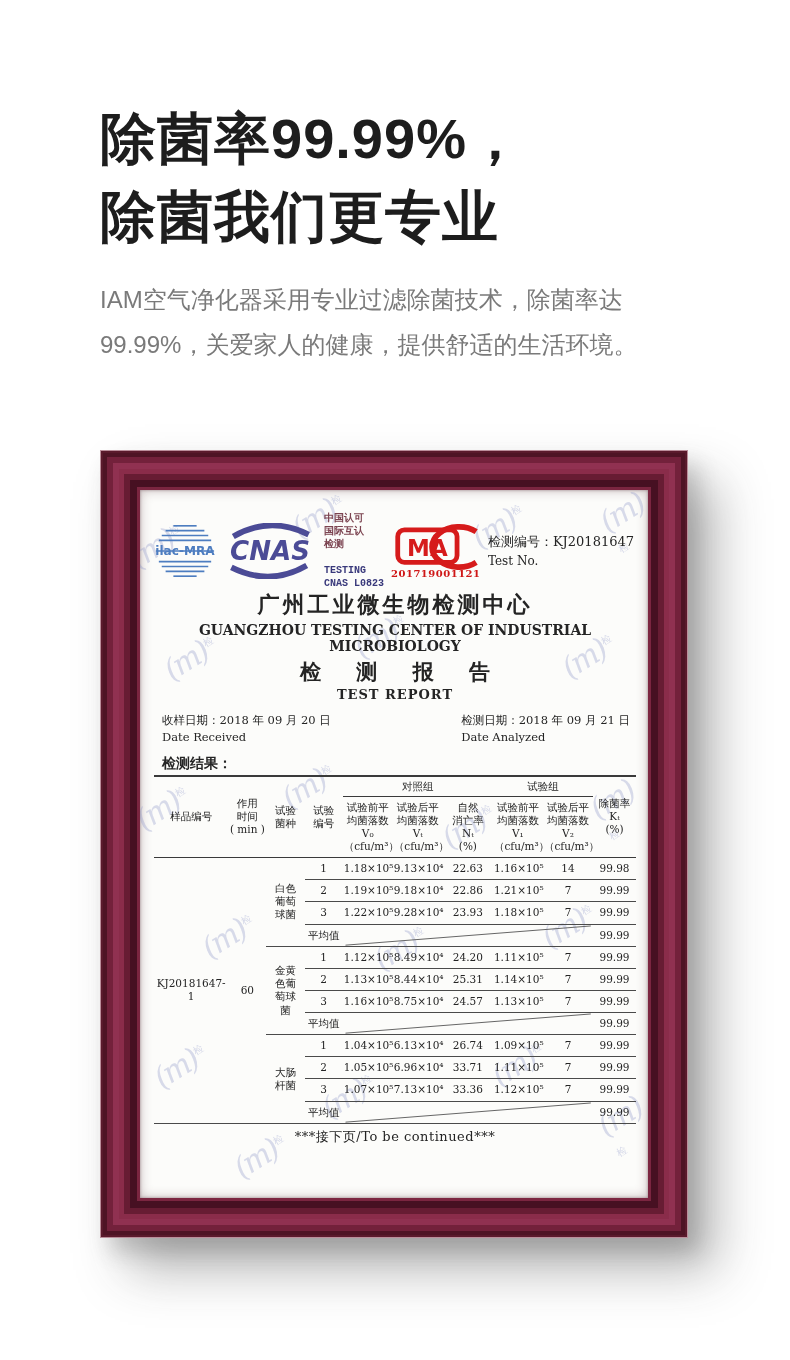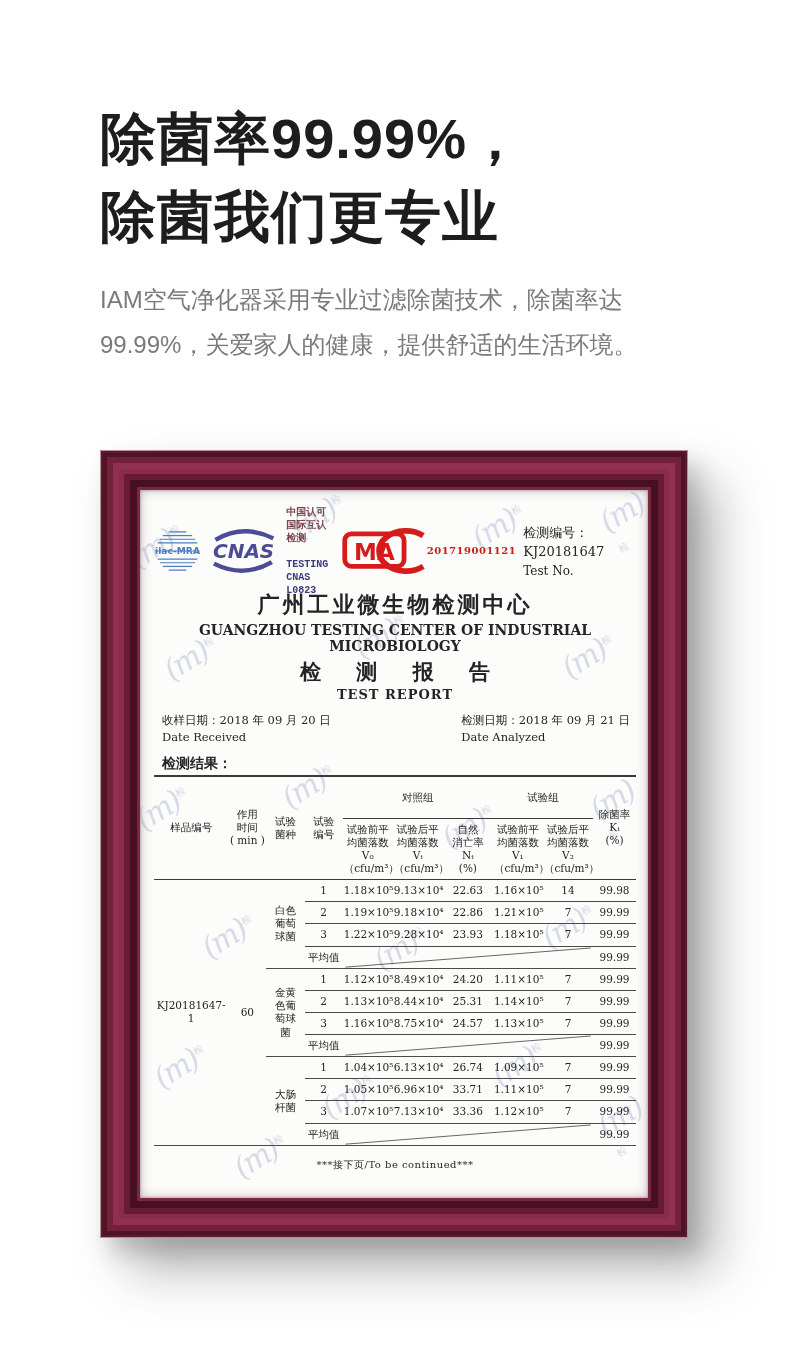--- a/index.html
+++ b/index.html
@@ -39,21 +39,21 @@
   .wm::before{content:"(m)";letter-spacing:-2px;}
   .wm::after{content:"检";font-size:10px;font-style:normal;vertical-align:super;margin-left:1px;}
 
   .cert-content{position:relative;z-index:1;}
 
   
   .logo-row{display:flex;align-items:center;gap:7px;height:70px;}
   .acc-block{font-size:10px;line-height:1.3;white-space:pre-line;font-weight:700;font-family:Liberation Mono, monospace;}
   .acc-cn{color:#7b4350;}
   .acc-en{color:#39397b;}
-  .cma-wrap{display:flex;flex-direction:row;align-items:center;}
+  .cma-wrap{display:flex;flex-direction:column;align-items:center;}
   .cma-number{color:#cf1717;font-weight:700;font-size:10px;letter-spacing:.5px;margin-top:-2px;}
   .report-meta{margin-left:auto;font-size:13px;line-height:1.5;padding-right:2px;}
   .report-meta .sub{font-size:12px;}
 
   
   .org-block{text-align:center;margin-top:4px;}
   .org-cn{font-size:22px;font-weight:700;letter-spacing:3px;}
   .org-en{font-size:14px;font-weight:700;margin-top:2px;}
   .report-cn{font-size:21px;font-weight:700;letter-spacing:14px;margin-top:4px;text-indent:14px;}
   .report-en{font-size:13px;font-weight:700;letter-spacing:1px;margin-top:1px;}
@@ -62,29 +62,29 @@
   .dates-row{display:flex;justify-content:space-between;margin-top:10px;padding:0 6px 0 8px;}
   .date-block{font-size:11.5px;line-height:1.5;}
   .results-label{font-size:14px;font-weight:700;margin:8px 0 2px 8px;}
 
   
   table.report{width:100%;border-collapse:collapse;table-layout:fixed;
     font-size:10.5px;border-top:2px solid #3a3a3a;border-bottom:1.5px solid #3a3a3a;}
   table.report th,table.report td{padding:4px 1px;text-align:center;vertical-align:middle;
     font-weight:400;line-height:1.25;}
   table.report thead th{border-bottom:1.5px solid #3a3a3a;}
-  table.report thead th.grp{border-bottom:1px solid #3a3a3a;padding:14px 1px;}
+  table.report thead th.grp{border-bottom:1px solid #3a3a3a;padding:3px 1px;}
   table.report tbody td{border-bottom:1px solid #4a4a4a;}
   .pre{white-space:pre-line;}
   .c-sample{width:15%;} .c-time{width:7.5%;} .c-species{width:7.5%;} .c-testno{width:7.5%;}
   .c-v{width:12%;} .c-nt{width:8.5%;} .c-v2{width:10%;} .c-kt{width:8.5%;}
   td.avg-label{text-align:left;padding-left:4px;}
   td.diag{position:relative;padding:0;}
   td.diag svg{position:absolute;inset:0;width:100%;height:100%;display:block;}
-  .table-footer{text-align:center;font-size:10px;margin-top:12px;letter-spacing:.5px;}
+  .table-footer{text-align:center;font-size:13px;margin-top:4px;letter-spacing:.5px;}
 
   .logo-svg{display:block;}
 </style>
 </head>
 <body>
 
 <div class="page">
 
   <div class="hero-title">除菌率99.99%，
 除菌我们更专业</div>

